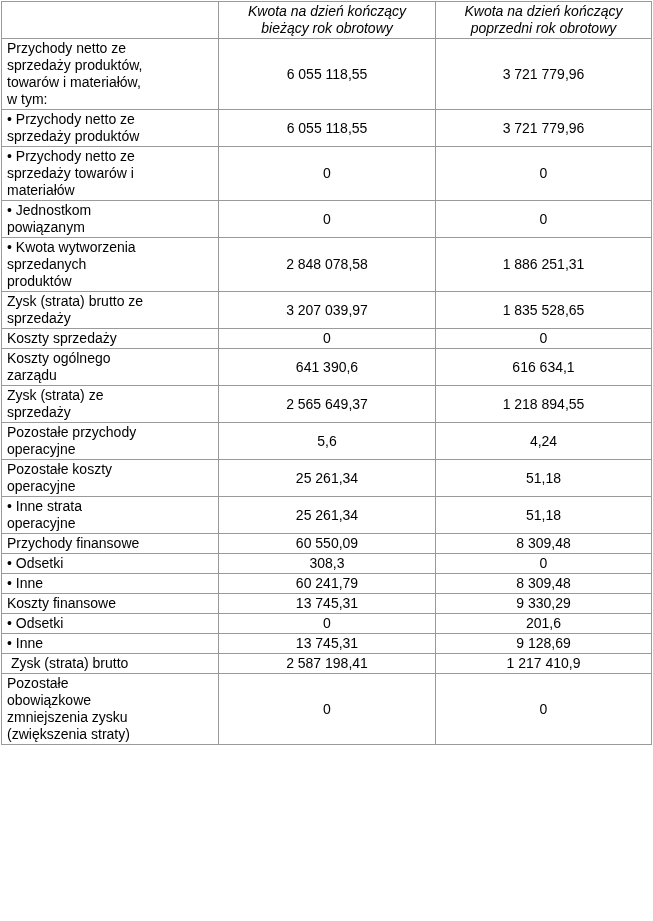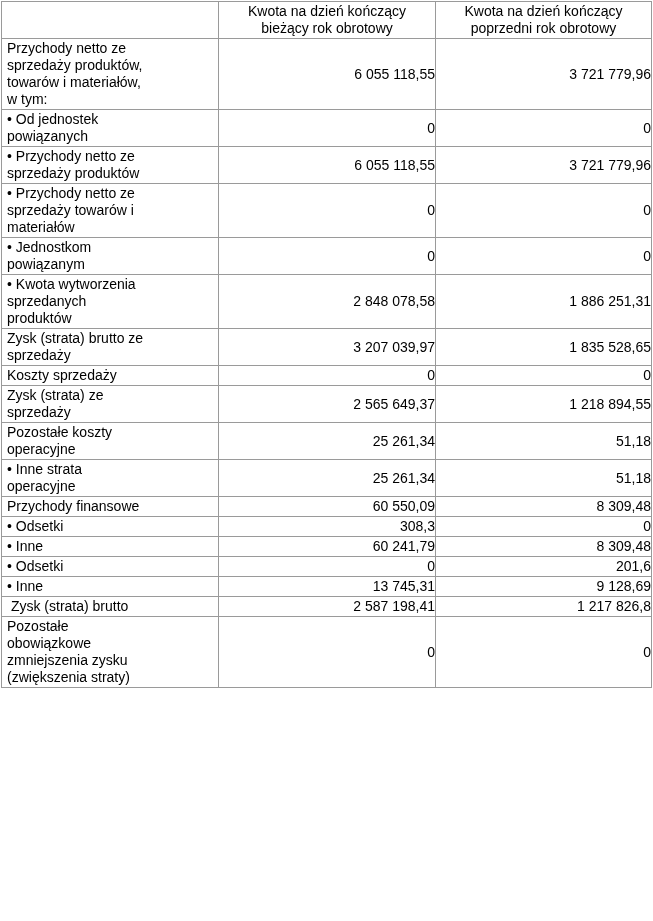--- a/index.html
+++ b/index.html
@@ -24,29 +24,30 @@
     line-height: 17px;
     font-weight: normal;
     color: #000000;
     vertical-align: middle;
     overflow: hidden;
   }
   table.fin-table th {
     text-align: center;
     white-space: pre-wrap;
     padding: 1px 2px;
+    font-style: italic;
   }
   td.label-cell {
     text-align: left;
     white-space: pre-wrap;
     padding: 1px 3px 1px 5px;
     margin-left: 48px;
   }
   td.num-cell {
-    text-align: right;
+    text-align: center;
     padding: 1px 0;
   }
 </style>
 </head>
 <body>
 
 <table class="fin-table">
   <colgroup>
     <col style="width:217px">
     <col style="width:217px">
@@ -62,26 +63,20 @@
     </tr>
   </thead>
   <tbody>
       <tr>
         <td class="label-cell">Przychody netto ze
 sprzedaży produktów,
 towarów i materiałów,
 w tym:</td>
         <td class="num-cell">6 055 118,55</td>
         <td class="num-cell">3 721 779,96</td>
-      </tr>
-      <tr>
-        <td class="label-cell">• Od jednostek
-powiązanych</td>
-        <td class="num-cell">0</td>
-        <td class="num-cell">0</td>
       </tr>
       <tr>
         <td class="label-cell">• Przychody netto ze
 sprzedaży produktów</td>
         <td class="num-cell">6 055 118,55</td>
         <td class="num-cell">3 721 779,96</td>
       </tr>
       <tr>
         <td class="label-cell">• Przychody netto ze
 sprzedaży towarów i
@@ -107,24 +102,36 @@
 sprzedaży</td>
         <td class="num-cell">3 207 039,97</td>
         <td class="num-cell">1 835 528,65</td>
       </tr>
       <tr>
         <td class="label-cell">Koszty sprzedaży</td>
         <td class="num-cell">0</td>
         <td class="num-cell">0</td>
       </tr>
       <tr>
+        <td class="label-cell">Koszty ogólnego
+zarządu</td>
+        <td class="num-cell">641 390,6</td>
+        <td class="num-cell">616 634,1</td>
+      </tr>
+      <tr>
         <td class="label-cell">Zysk (strata) ze
 sprzedaży</td>
         <td class="num-cell">2 565 649,37</td>
         <td class="num-cell">1 218 894,55</td>
+      </tr>
+      <tr>
+        <td class="label-cell">Pozostałe przychody
+operacyjne</td>
+        <td class="num-cell">5,6</td>
+        <td class="num-cell">4,24</td>
       </tr>
       <tr>
         <td class="label-cell">Pozostałe koszty
 operacyjne</td>
         <td class="num-cell">25 261,34</td>
         <td class="num-cell">51,18</td>
       </tr>
       <tr>
         <td class="label-cell">• Inne strata
 operacyjne</td>
@@ -140,33 +147,38 @@
         <td class="label-cell">• Odsetki</td>
         <td class="num-cell">308,3</td>
         <td class="num-cell">0</td>
       </tr>
       <tr>
         <td class="label-cell">• Inne</td>
         <td class="num-cell">60 241,79</td>
         <td class="num-cell">8 309,48</td>
       </tr>
       <tr>
+        <td class="label-cell">Koszty finansowe</td>
+        <td class="num-cell">13 745,31</td>
+        <td class="num-cell">9 330,29</td>
+      </tr>
+      <tr>
         <td class="label-cell">• Odsetki</td>
         <td class="num-cell">0</td>
         <td class="num-cell">201,6</td>
       </tr>
       <tr>
         <td class="label-cell">• Inne</td>
         <td class="num-cell">13 745,31</td>
         <td class="num-cell">9 128,69</td>
       </tr>
       <tr>
         <td class="label-cell"> Zysk (strata) brutto</td>
         <td class="num-cell">2 587 198,41</td>
-        <td class="num-cell">1 217 826,8</td>
+        <td class="num-cell">1 217 410,9</td>
       </tr>
       <tr>
         <td class="label-cell">Pozostałe
 obowiązkowe
 zmniejszenia zysku
 (zwiększenia straty)</td>
         <td class="num-cell">0</td>
         <td class="num-cell">0</td>
       </tr>
     </tbody>

